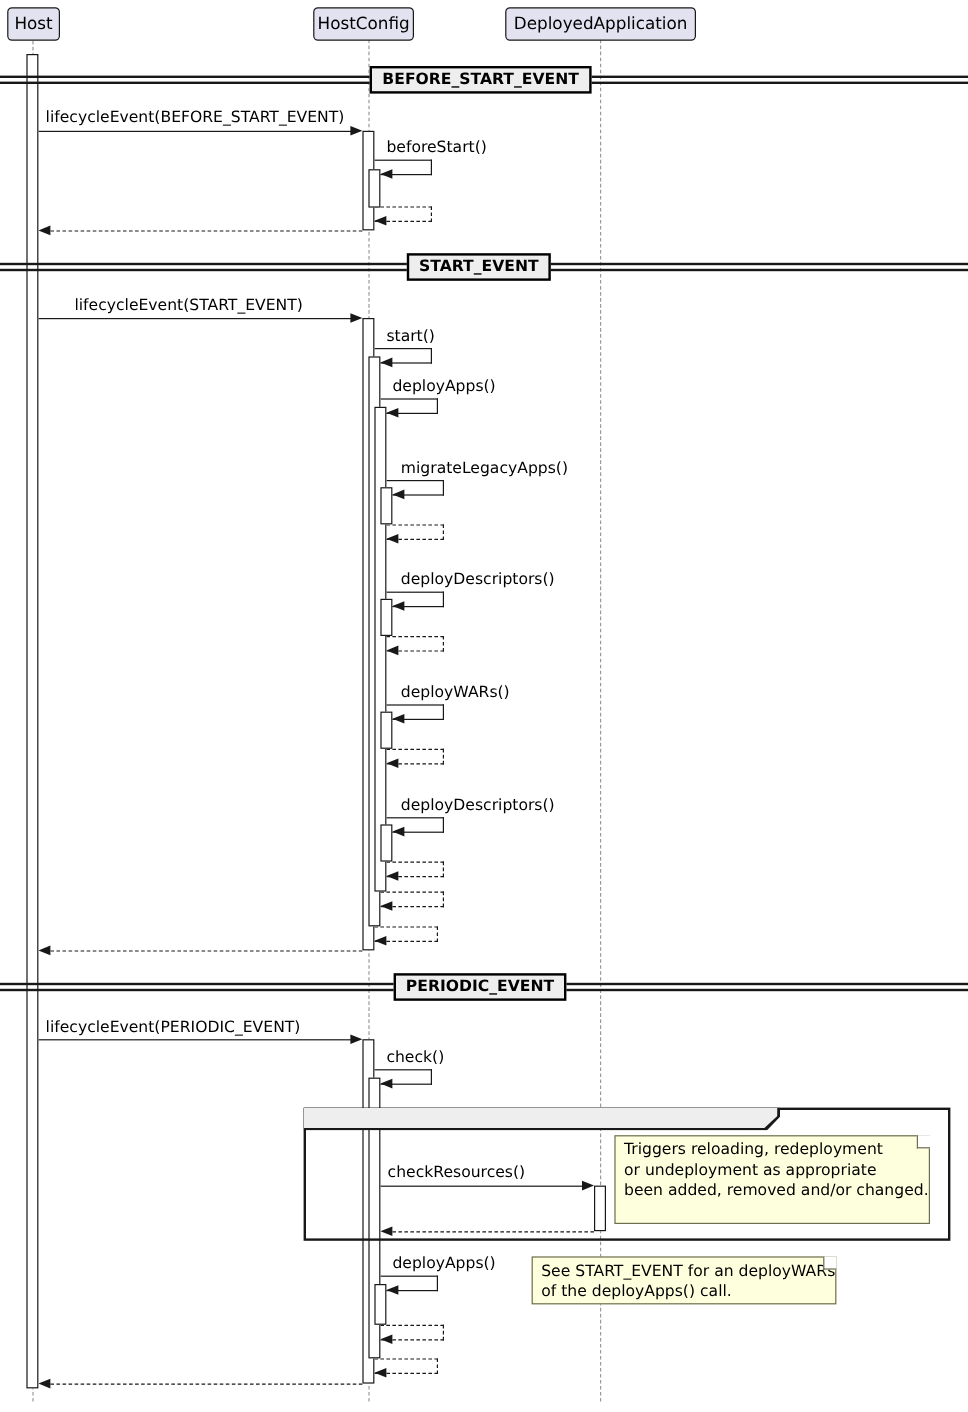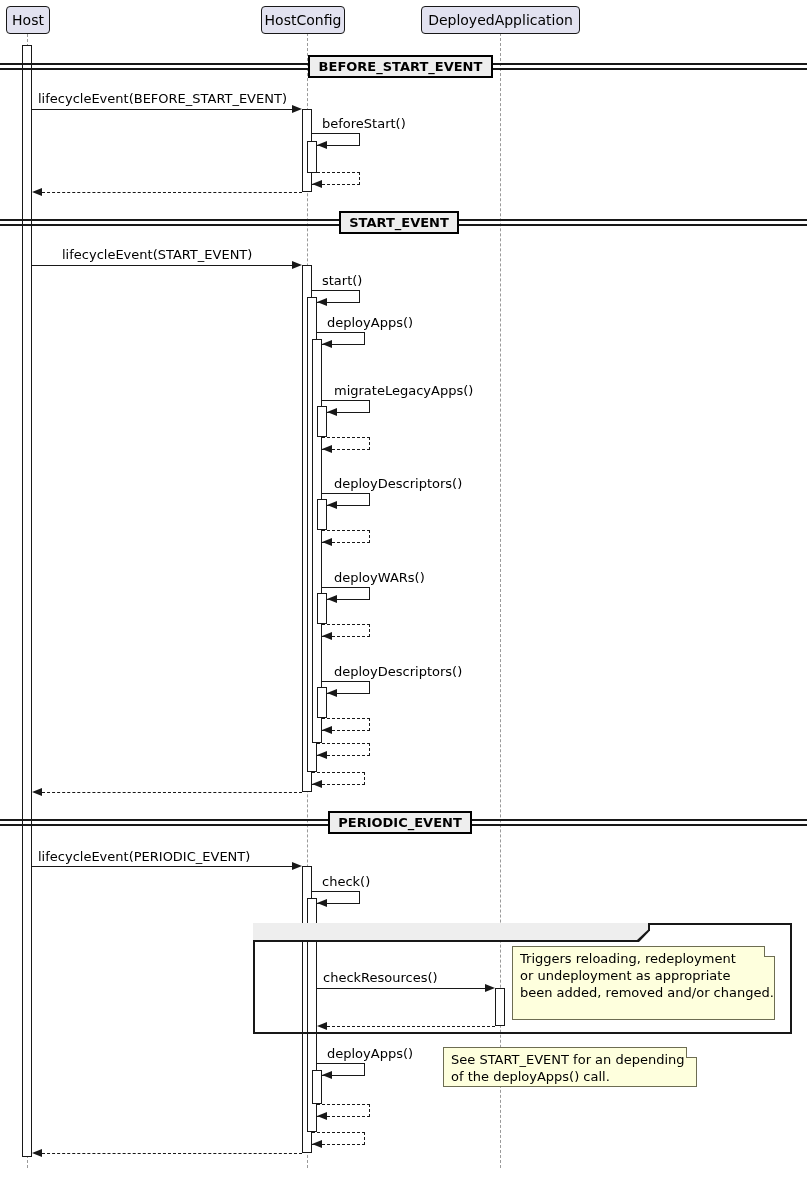--- a/index.html
+++ b/index.html
@@ -132,21 +132,21 @@
   </div>
 
   <div class="note" style="left:512px;top:946px;width:263px;height:74px;">
     <div class="fold"></div>
     <div>Triggers reloading, redeployment</div>
     <div>or undeployment as appropriate</div>
     <div>been added, removed and/or changed.</div>
   </div>
   <div class="note" style="left:443px;top:1047px;width:254px;height:40px;">
     <div class="fold"></div>
-    <div>See START_EVENT for an depending</div>
+    <div>See START_EVENT for an deployWARs</div>
     <div>of the deployApps() call.</div>
   </div>
 
   <div class="msg" style="left:38px;top:91px;">lifecycleEvent(BEFORE_START_EVENT)</div>
   <div class="msg" style="left:322px;top:116px;">beforeStart()</div>
   <div class="msg" style="left:38px;top:247px;margin-left:24px;">lifecycleEvent(START_EVENT)</div>
   <div class="msg" style="left:322px;top:273px;">start()</div>
   <div class="msg" style="left:327px;top:315px;">deployApps()</div>
   <div class="msg" style="left:334px;top:383px;">migrateLegacyApps()</div>
   <div class="msg" style="left:334px;top:476px;">deployDescriptors()</div>

